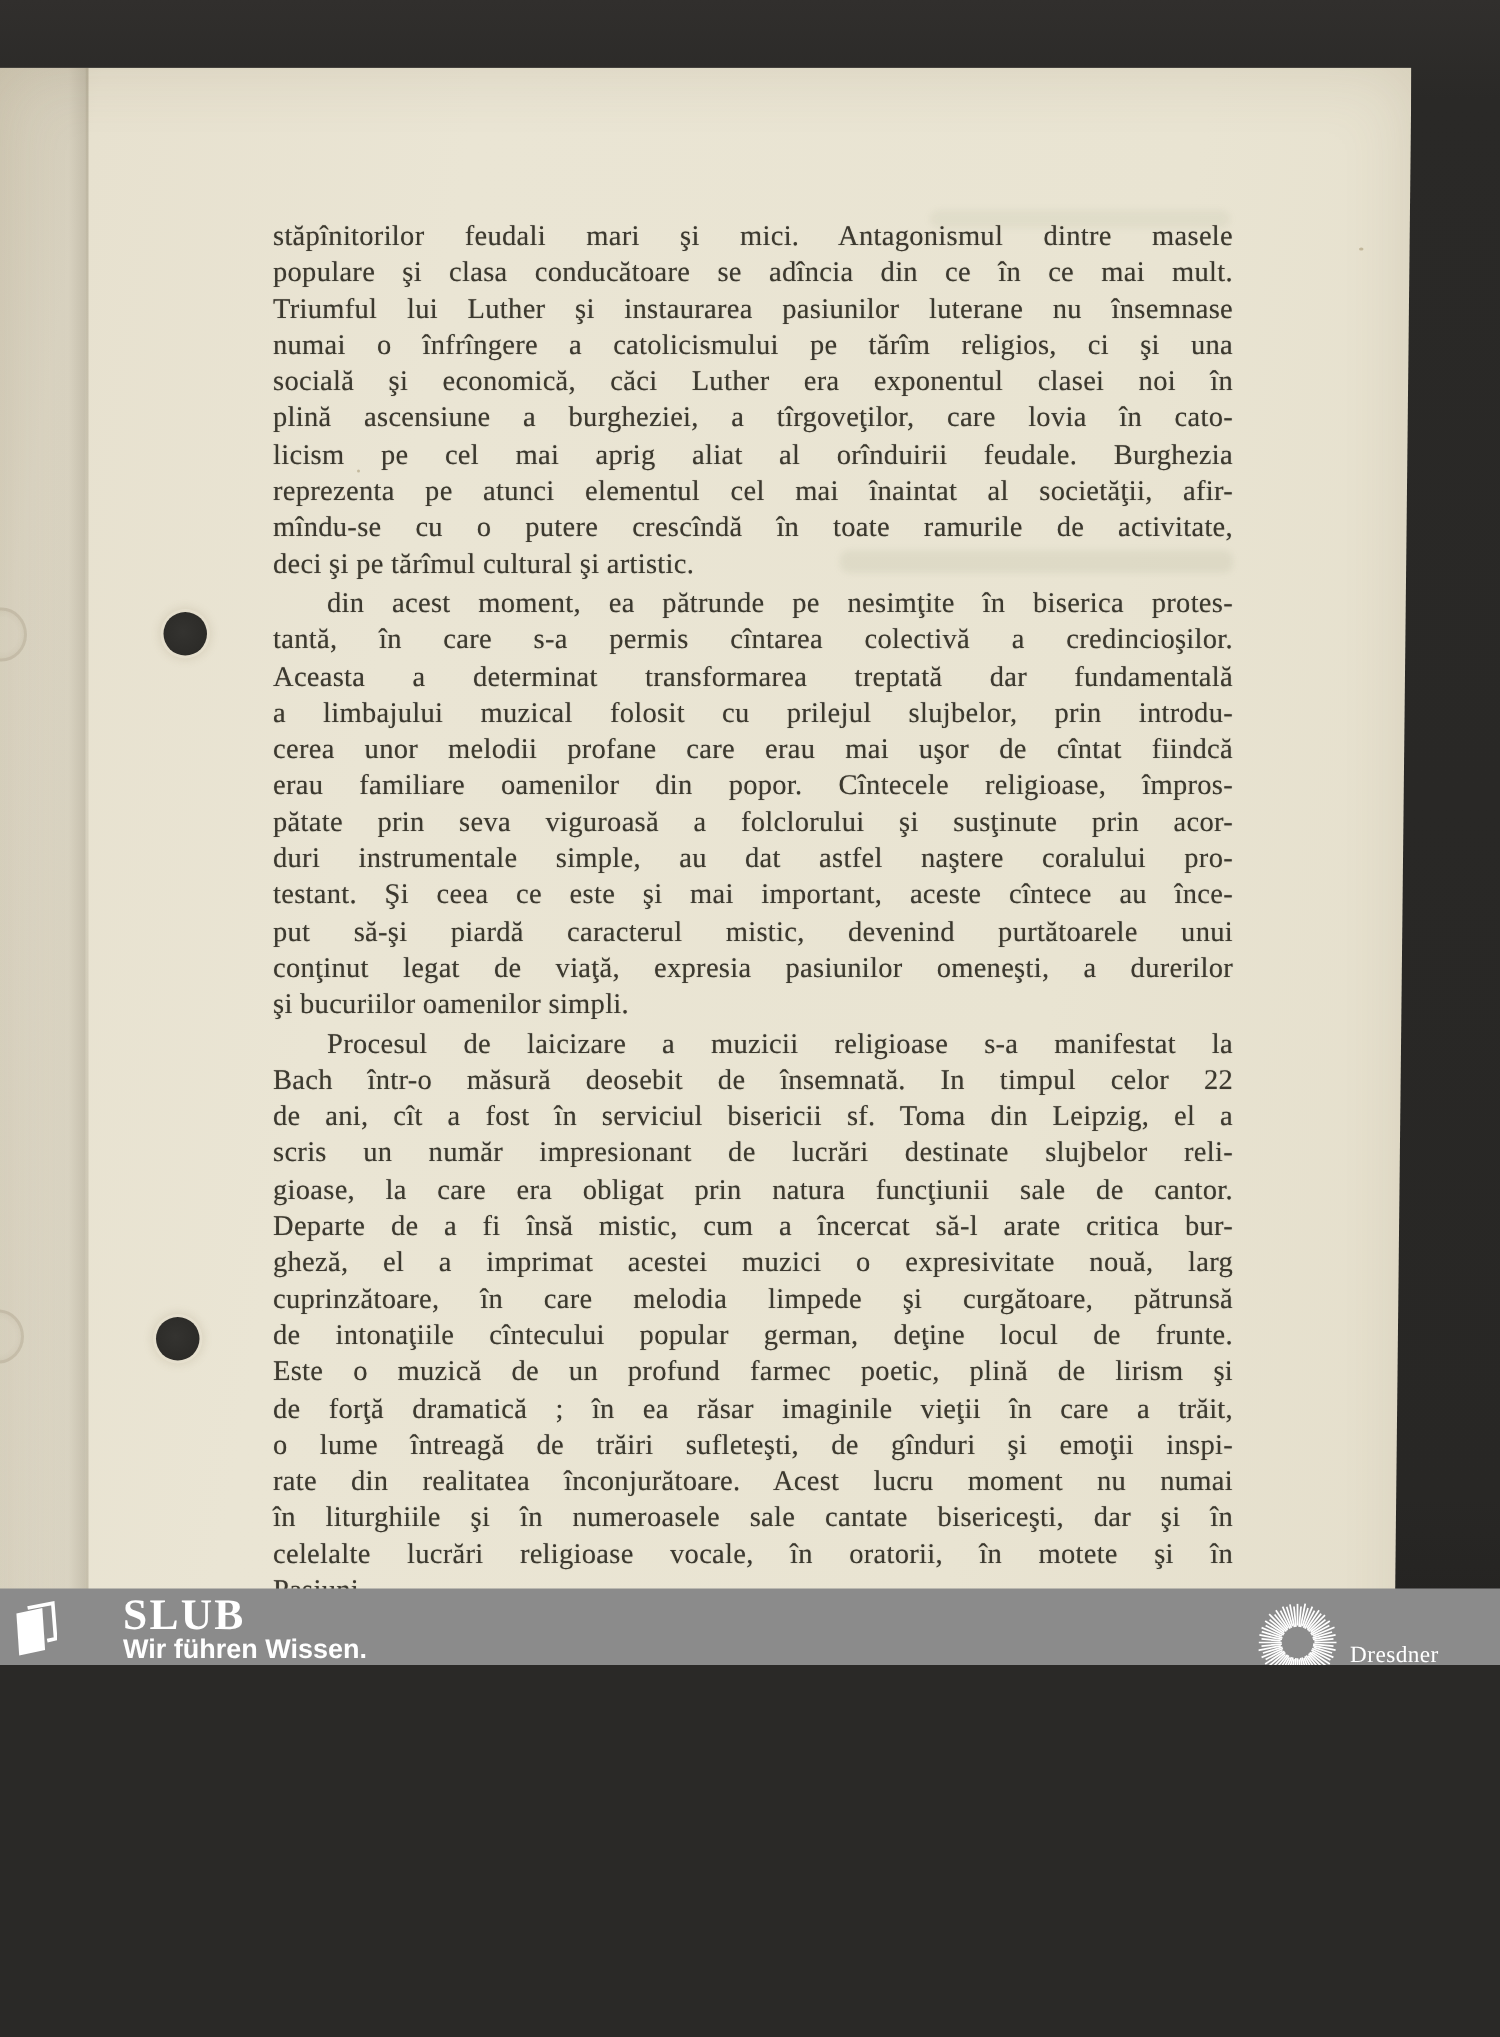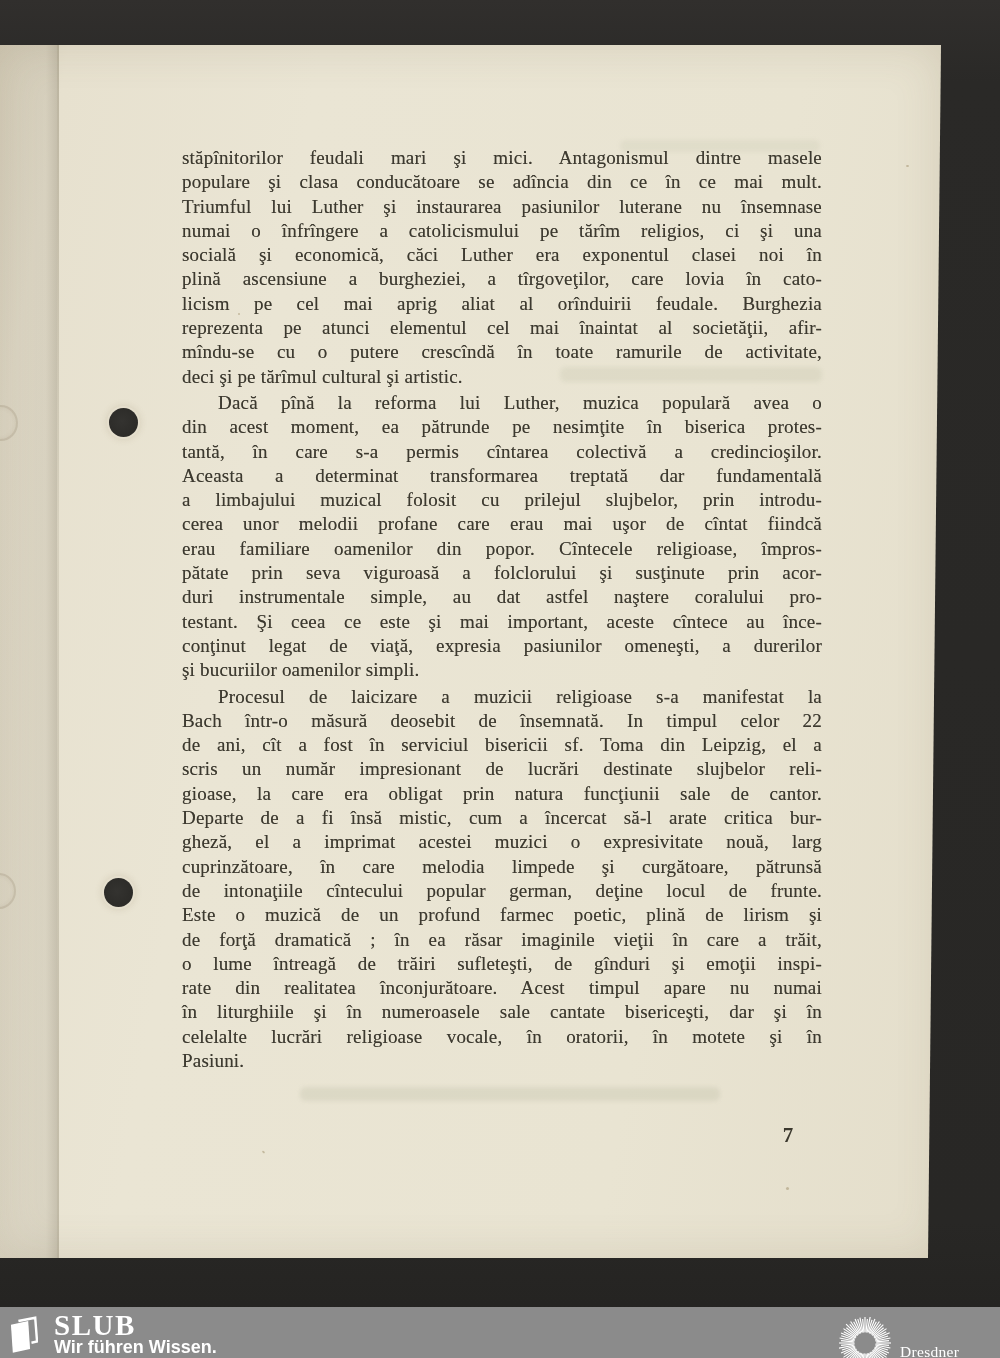--- a/index.html
+++ b/index.html
@@ -1,18 +1,18 @@
 <!DOCTYPE html>
 <html><head>
 <meta charset="utf-8">
 <style>
   html,body { margin:0; padding:0; }
   body { width:1000px; height:1358px; background:#2a2927; font-family:"Liberation Serif", serif; }
 
-  .stage { position:relative; width:1000px; height:1358px; overflow:hidden;
+  .stage { position:relative; width:1000px; height:1110px; overflow:hidden;
            background:linear-gradient(180deg,#312f2d 0%, #2a2927 6%, #282725 90%, #232220 100%); }
 
   
   .paper { position:absolute; left:0; top:45px; width:941px; height:1213px;
            background:linear-gradient(100deg,#ddd6c2 0%, #e7e1cf 6%, #eae5d4 28%, #e9e4d2 70%, #e4decb 100%);
            clip-path:polygon(0 0, 100% 0, calc(100% - 13px) 100%, 0 100%);
            box-shadow:inset 0 0 46px rgba(110,95,65,0.16); }
 
   .crease-shade { position:absolute; left:0; top:0; width:57px; height:100%;
            background:linear-gradient(to right, rgba(60,50,35,0.05), rgba(80,70,50,0.10) 80%, rgba(80,70,50,0.22) 100%); }
@@ -42,21 +42,21 @@
   .line { text-align:justify; text-align-last:justify; text-justify:inter-word; }
   .line.last { text-align-last:left; }
   .para.indented .line:first-child { text-indent:36px; }
 
   .pagenum { position:absolute; left:758px; top:1078px; width:60px;     
              text-align:center; font-size:21px; font-weight:bold; color:#3c392f; }
 
   
   .bar { position:absolute; left:0; bottom:0; width:1000px; height:51px; background:#8b8b8b; }
 
-  .slub { position:absolute; left:10px; top:5px; display:flex; align-items:flex-end; text-decoration:none; cursor:pointer; }
+  .slub { position:absolute; left:10px; top:5px; display:flex; align-items:center; text-decoration:none; cursor:pointer;gap:28px; }
   .slub-icon { width:28px; height:40px; display:block; }
   .slub-text { margin-left:16px; display:flex; flex-direction:column; }
   .slub-word { color:#ffffff; font-family:"Liberation Serif", serif; font-weight:bold;
                font-size:29px; line-height:27px; letter-spacing:1.5px; }
   .slub-tag  { color:#ffffff; font-family:"Liberation Sans", sans-serif; font-weight:bold;
                font-size:18px; line-height:15px; margin-top:1px; }
 
   .phil { position:absolute; left:839px; top:1px; display:flex; align-items:center; text-decoration:none; cursor:pointer; }
   .phil-icon { width:52px; height:52px; display:block; }
   .phil-text { margin-left:9px; color:#ffffff; font-family:"Liberation Serif", serif;
@@ -92,47 +92,47 @@
           <div class="line">Triumful lui Luther şi instaurarea pasiunilor luterane nu însemnase</div>
           <div class="line">numai o înfrîngere a catolicismului pe tărîm religios, ci şi una</div>
           <div class="line">socială şi economică, căci Luther era exponentul clasei noi în</div>
           <div class="line">plină ascensiune a burgheziei, a tîrgoveţilor, care lovia în cato-</div>
           <div class="line">licism pe cel mai aprig aliat al orînduirii feudale. Burghezia</div>
           <div class="line">reprezenta pe atunci elementul cel mai înaintat al societăţii, afir-</div>
           <div class="line">mîndu-se cu o putere crescîndă în toate ramurile de activitate,</div>
           <div class="line last">deci şi pe tărîmul cultural şi artistic.</div>
         </div>
         <div class="para indented">
-          <div class="line">Dacă pînă la reforma lui Luther, muzica populară avea o</div>
           <div class="line">din acest moment, ea pătrunde pe nesimţite în biserica protes-</div>
           <div class="line">tantă, în care s-a permis cîntarea colectivă a credincioşilor.</div>
           <div class="line">Aceasta a determinat transformarea treptată dar fundamentală</div>
           <div class="line">a limbajului muzical folosit cu prilejul slujbelor, prin introdu-</div>
           <div class="line">cerea unor melodii profane care erau mai uşor de cîntat fiindcă</div>
           <div class="line">erau familiare oamenilor din popor. Cîntecele religioase, împros-</div>
           <div class="line">pătate prin seva viguroasă a folclorului şi susţinute prin acor-</div>
           <div class="line">duri instrumentale simple, au dat astfel naştere coralului pro-</div>
           <div class="line">testant. Şi ceea ce este şi mai important, aceste cîntece au înce-</div>
+          <div class="line">put să-şi piardă caracterul mistic, devenind purtătoarele unui</div>
           <div class="line">conţinut legat de viaţă, expresia pasiunilor omeneşti, a durerilor</div>
           <div class="line last">şi bucuriilor oamenilor simpli.</div>
         </div>
         <div class="para indented">
           <div class="line">Procesul de laicizare a muzicii religioase s-a manifestat la</div>
           <div class="line">Bach într-o măsură deosebit de însemnată. In timpul celor 22</div>
           <div class="line">de ani, cît a fost în serviciul bisericii sf. Toma din Leipzig, el a</div>
           <div class="line">scris un număr impresionant de lucrări destinate slujbelor reli-</div>
           <div class="line">gioase, la care era obligat prin natura funcţiunii sale de cantor.</div>
           <div class="line">Departe de a fi însă mistic, cum a încercat să-l arate critica bur-</div>
           <div class="line">gheză, el a imprimat acestei muzici o expresivitate nouă, larg</div>
           <div class="line">cuprinzătoare, în care melodia limpede şi curgătoare, pătrunsă</div>
           <div class="line">de intonaţiile cîntecului popular german, deţine locul de frunte.</div>
           <div class="line">Este o muzică de un profund farmec poetic, plină de lirism şi</div>
           <div class="line">de forţă dramatică ; în ea răsar imaginile vieţii în care a trăit,</div>
           <div class="line">o lume întreagă de trăiri sufleteşti, de gînduri şi emoţii inspi-</div>
-          <div class="line">rate din realitatea înconjurătoare. Acest timpul apare nu numai</div>
+          <div class="line">rate din realitatea înconjurătoare. Acest lucru moment nu numai</div>
           <div class="line">în liturghiile şi în numeroasele sale cantate bisericeşti, dar şi în</div>
           <div class="line">celelalte lucrări religioase vocale, în oratorii, în motete şi în</div>
           <div class="line last">Pasiuni.</div>
         </div>
       </div>
 
     <div class="pagenum">7</div>
   </div>
 
   <footer class="bar">

